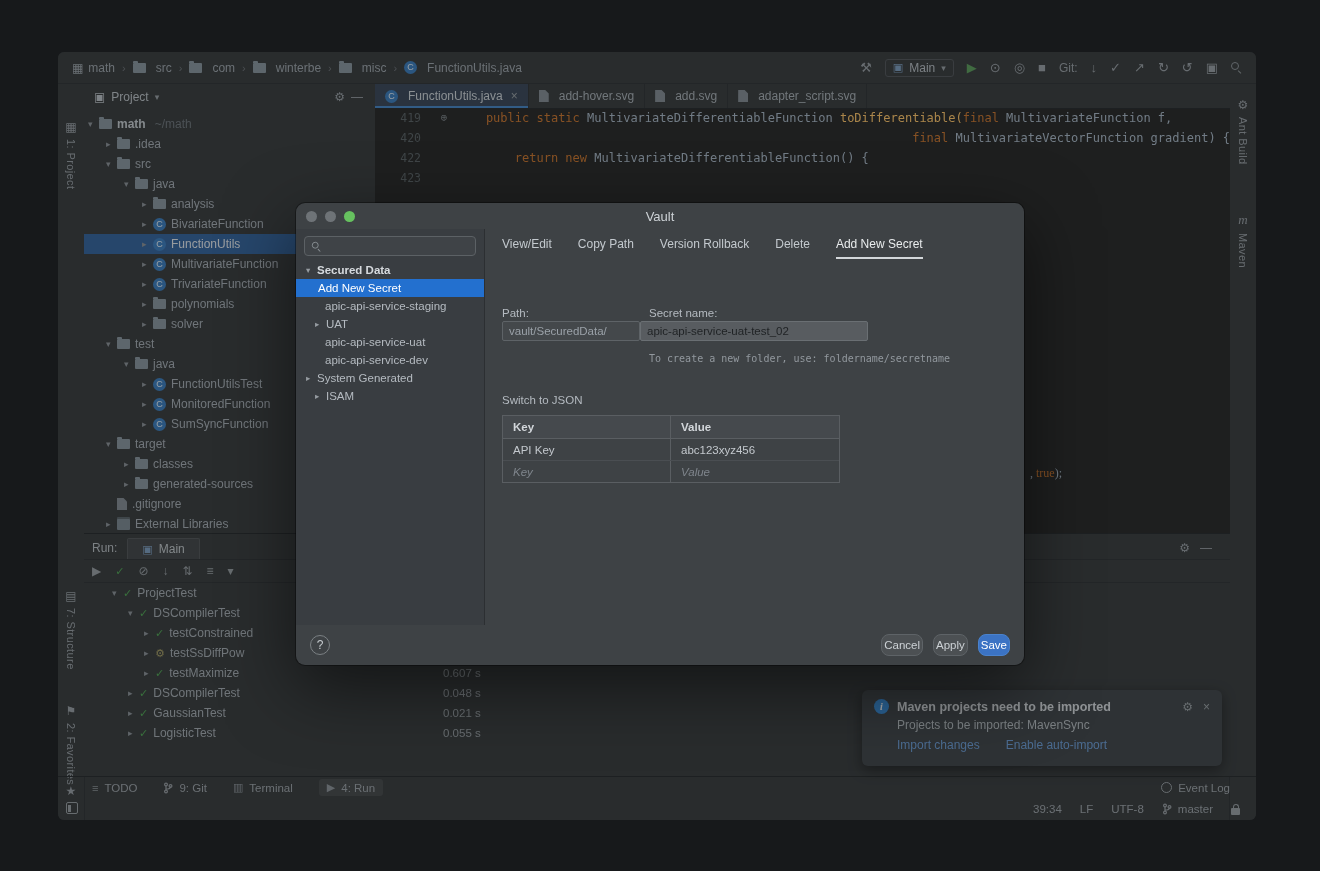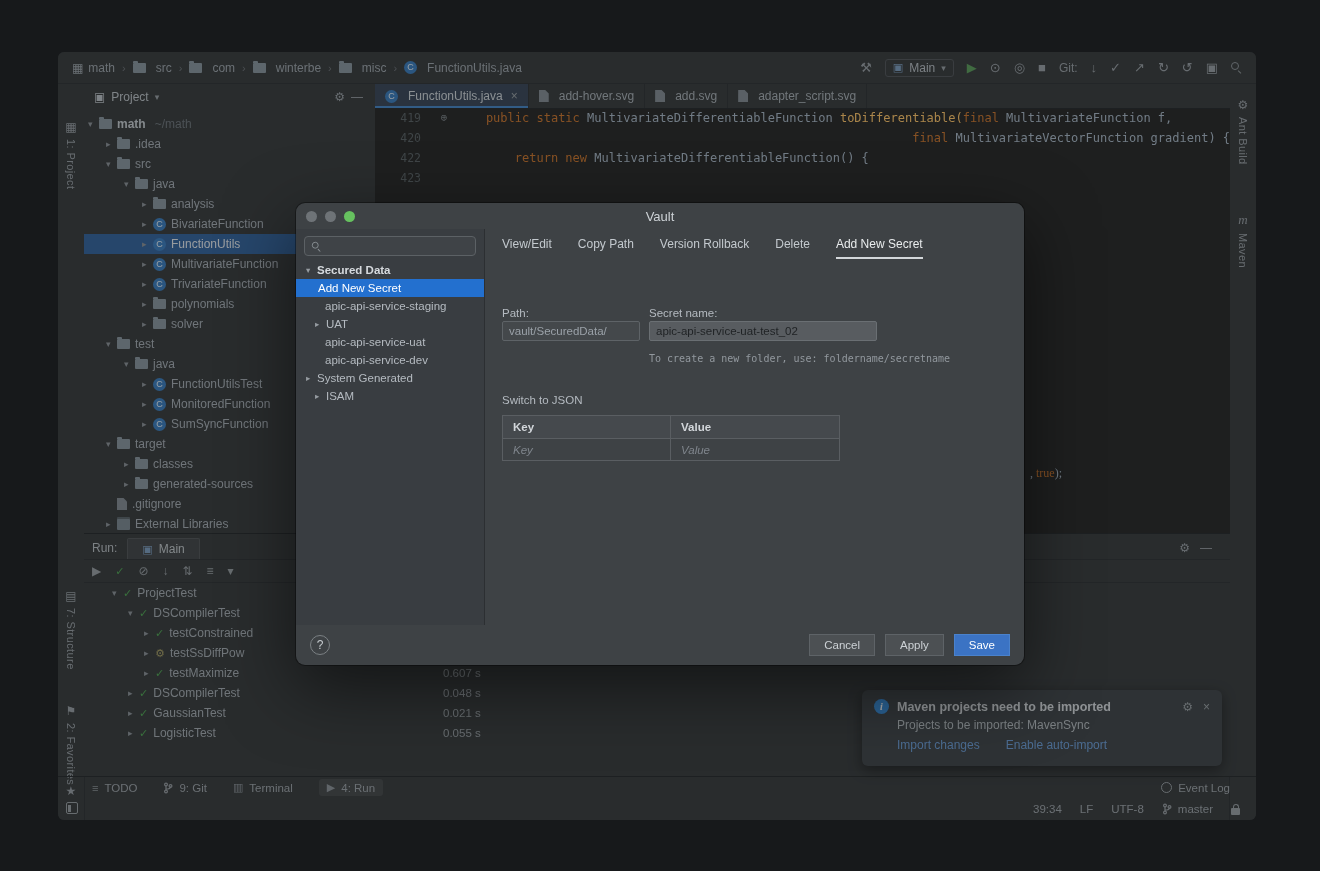--- a/index.html
+++ b/index.html
@@ -142,21 +142,21 @@
   .vtable{position:absolute;left:18px;top:186px;width:338px;border:1px solid #5a5e62;font-size:11.5px;box-sizing:border-box;}
   .vtr{display:flex;height:21px;align-items:stretch;}
   .vtr.h{background:#45494d;font-weight:bold;color:#d2d6da;height:22px;border-bottom:1px solid #5a5e62;}
   .vtr.r1{color:#c3c8cd;border-bottom:1px solid #4a4e52;}
   .vtr.ph{color:#7f858c;font-style:italic;}
   .vtd1{width:168px;padding-left:10px;box-sizing:border-box;border-right:1px solid #5a5e62;display:flex;align-items:center;}
   .vtd2{flex:1;padding-left:10px;display:flex;align-items:center;}
   .dlg-foot{position:absolute;left:0;right:0;bottom:0;height:40px;display:flex;align-items:center;padding:0 14px;box-sizing:border-box;}
   .helpb{width:20px;height:20px;border-radius:50%;border:1px solid #7b8084;color:#c6cbcf;font-size:12px;display:flex;align-items:center;justify-content:center;background:transparent;padding:0;}
   .btns{margin-left:auto;display:flex;gap:10px;}
-  .dbtn{height:22px;padding:0 14px;border-radius:0;border:1px solid #5e6367;background:#4c5053;color:#ccd1d5;font-size:11.5px;font-family:inherit;}
+  .dbtn{height:22px;padding:0 2px;border-radius:8px;border:1px solid #5e6367;background:#4c5053;color:#ccd1d5;font-size:11.5px;font-family:inherit;}
   .dbtn.save{background:#3b73c4;border-color:#4a82cc;color:#ffffff;}
 </style>
 </head>
 <body>
 
 <div class="app">
 
   <div class="topbar">
     <div class="crumbs">
       <span class="crumb">
@@ -608,29 +608,33 @@
       <span class="dtab">View/Edit</span>
       <span class="dtab">Copy Path</span>
       <span class="dtab">Version Rollback</span>
       <span class="dtab">Delete</span>
       <span class="dtab act">Add New Secret</span>
     </div>
 
     <span class="flabel" style="left:18px;top:78px;">Path:</span>
     <input class="dinput" style="left: 18px; top: 92px; width: 138px;" value="vault/SecuredData/">
     <span class="flabel" style="left:165px;top:78px;">Secret name:</span>
-    <input class="dinput hl" style="left: 165px; top: 92px; width: 228px;" value="apic-api-service-uat-test_02">
+    <input class="dinput hl" style="left: 156px; top: 92px; width: 228px;" value="apic-api-service-uat-test_02">
     <span class="helper">To create a new folder, use: foldername/secretname</span>
 
     <span class="switchj">Switch to JSON</span>
 
     <div class="vtable">
       <div class="vtr h">
         <span class="vtd1">Key</span>
         <span class="vtd2">Value</span>
+      </div>
+      <div class="vtr r1">
+        <span class="vtd1">API Key</span>
+        <span class="vtd2">abc123xyz456</span>
       </div>
       <div class="vtr ph">
         <span class="vtd1">Key</span>
         <span class="vtd2">Value</span>
       </div>
     </div>
   </div>
 
   <div class="dlg-foot">
     <button class="helpb">?</button>

